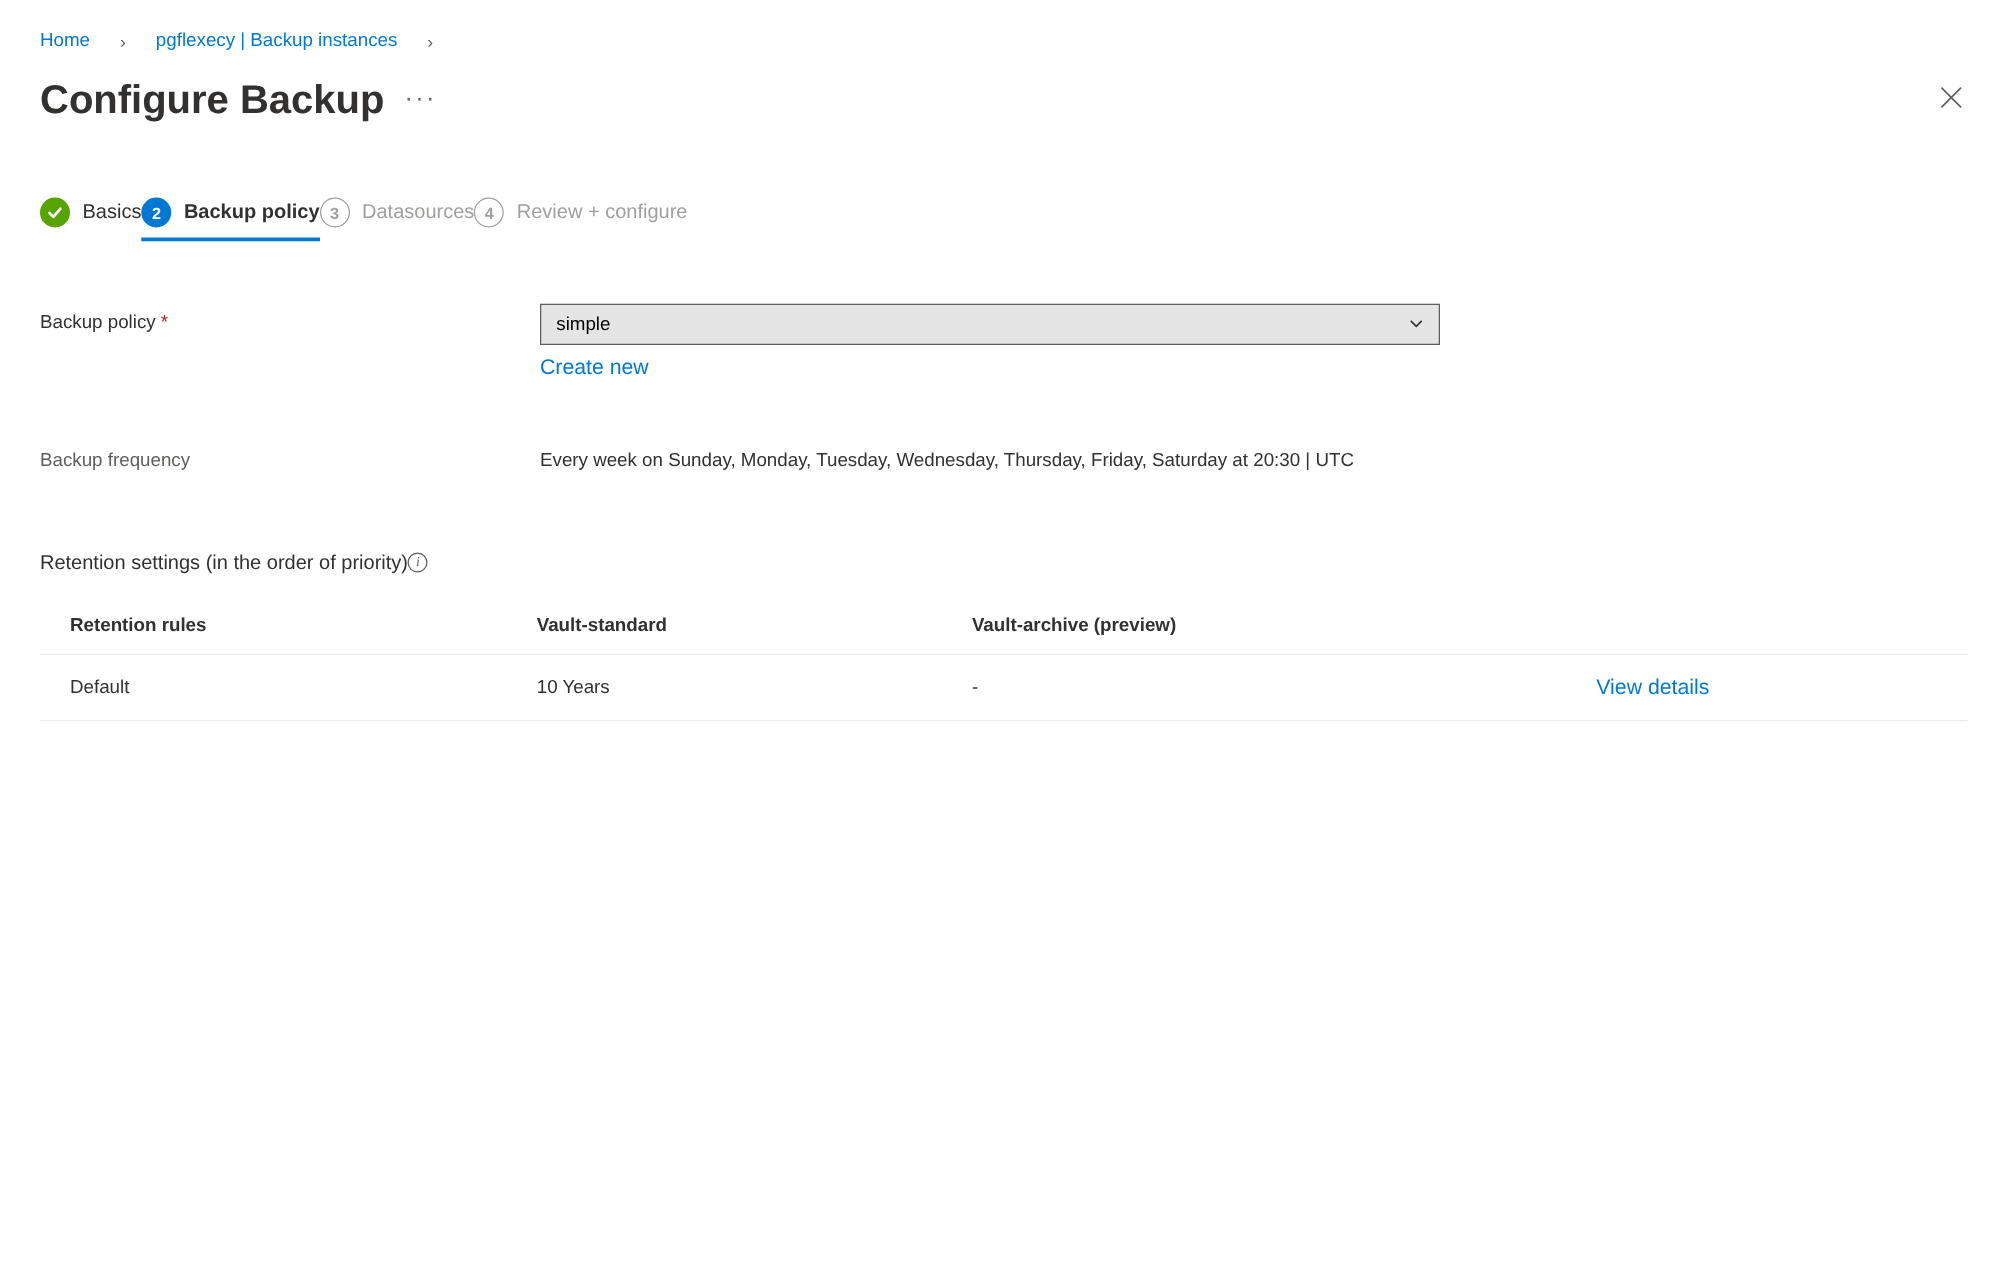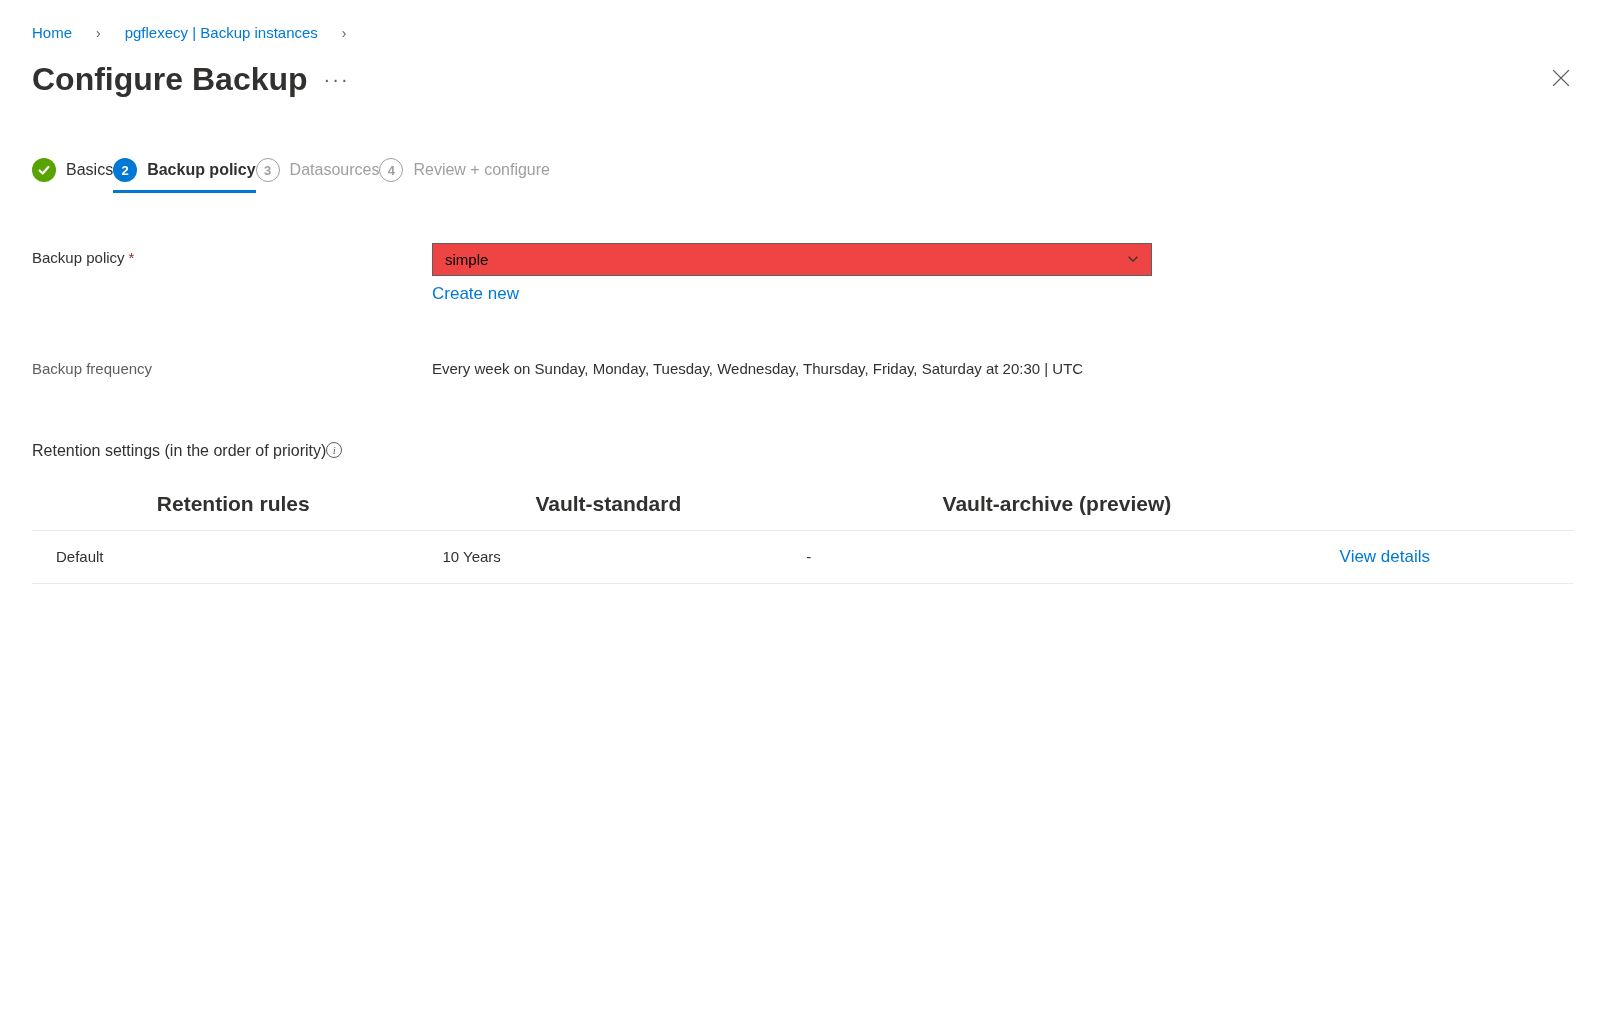--- a/index.html
+++ b/index.html
@@ -142,21 +142,21 @@
       max-width: 720px;
     }
     .select-wrap {
       position: relative;
       width: 100%;
     }
     .select-field {
       width: 100%;
       padding: 7px 36px 7px 12px;
       border: 1px solid #605e5c;
-      background: #ef4444;
+      background: #e5e5e5;
       font-size: 15px;
       font-family: inherit;
       cursor: pointer;
       appearance: none;
       -webkit-appearance: none;
     }
     .chevron-icon {
       position: absolute;
       right: 12px;
       top: 50%;
@@ -201,23 +201,23 @@
       font-style: italic;
       font-family: Georgia, serif;
       color: #605e5c;
       cursor: pointer;
     }
     .retention-table {
       width: 100%;
       border-collapse: collapse;
     }
     .retention-table th {
-      text-align: center;
+      text-align: left;
       font-weight: 600;
-      font-size: 21px;
+      font-size: 15px;
       color: #323130;
       padding: 12px 16px 14px;
       border-bottom: 1px solid #edebe9;
     }
     .retention-table td {
       font-size: 15px;
       color: #323130;
       padding: 16px 16px;
       border-bottom: 1px solid #edebe9;
     }

